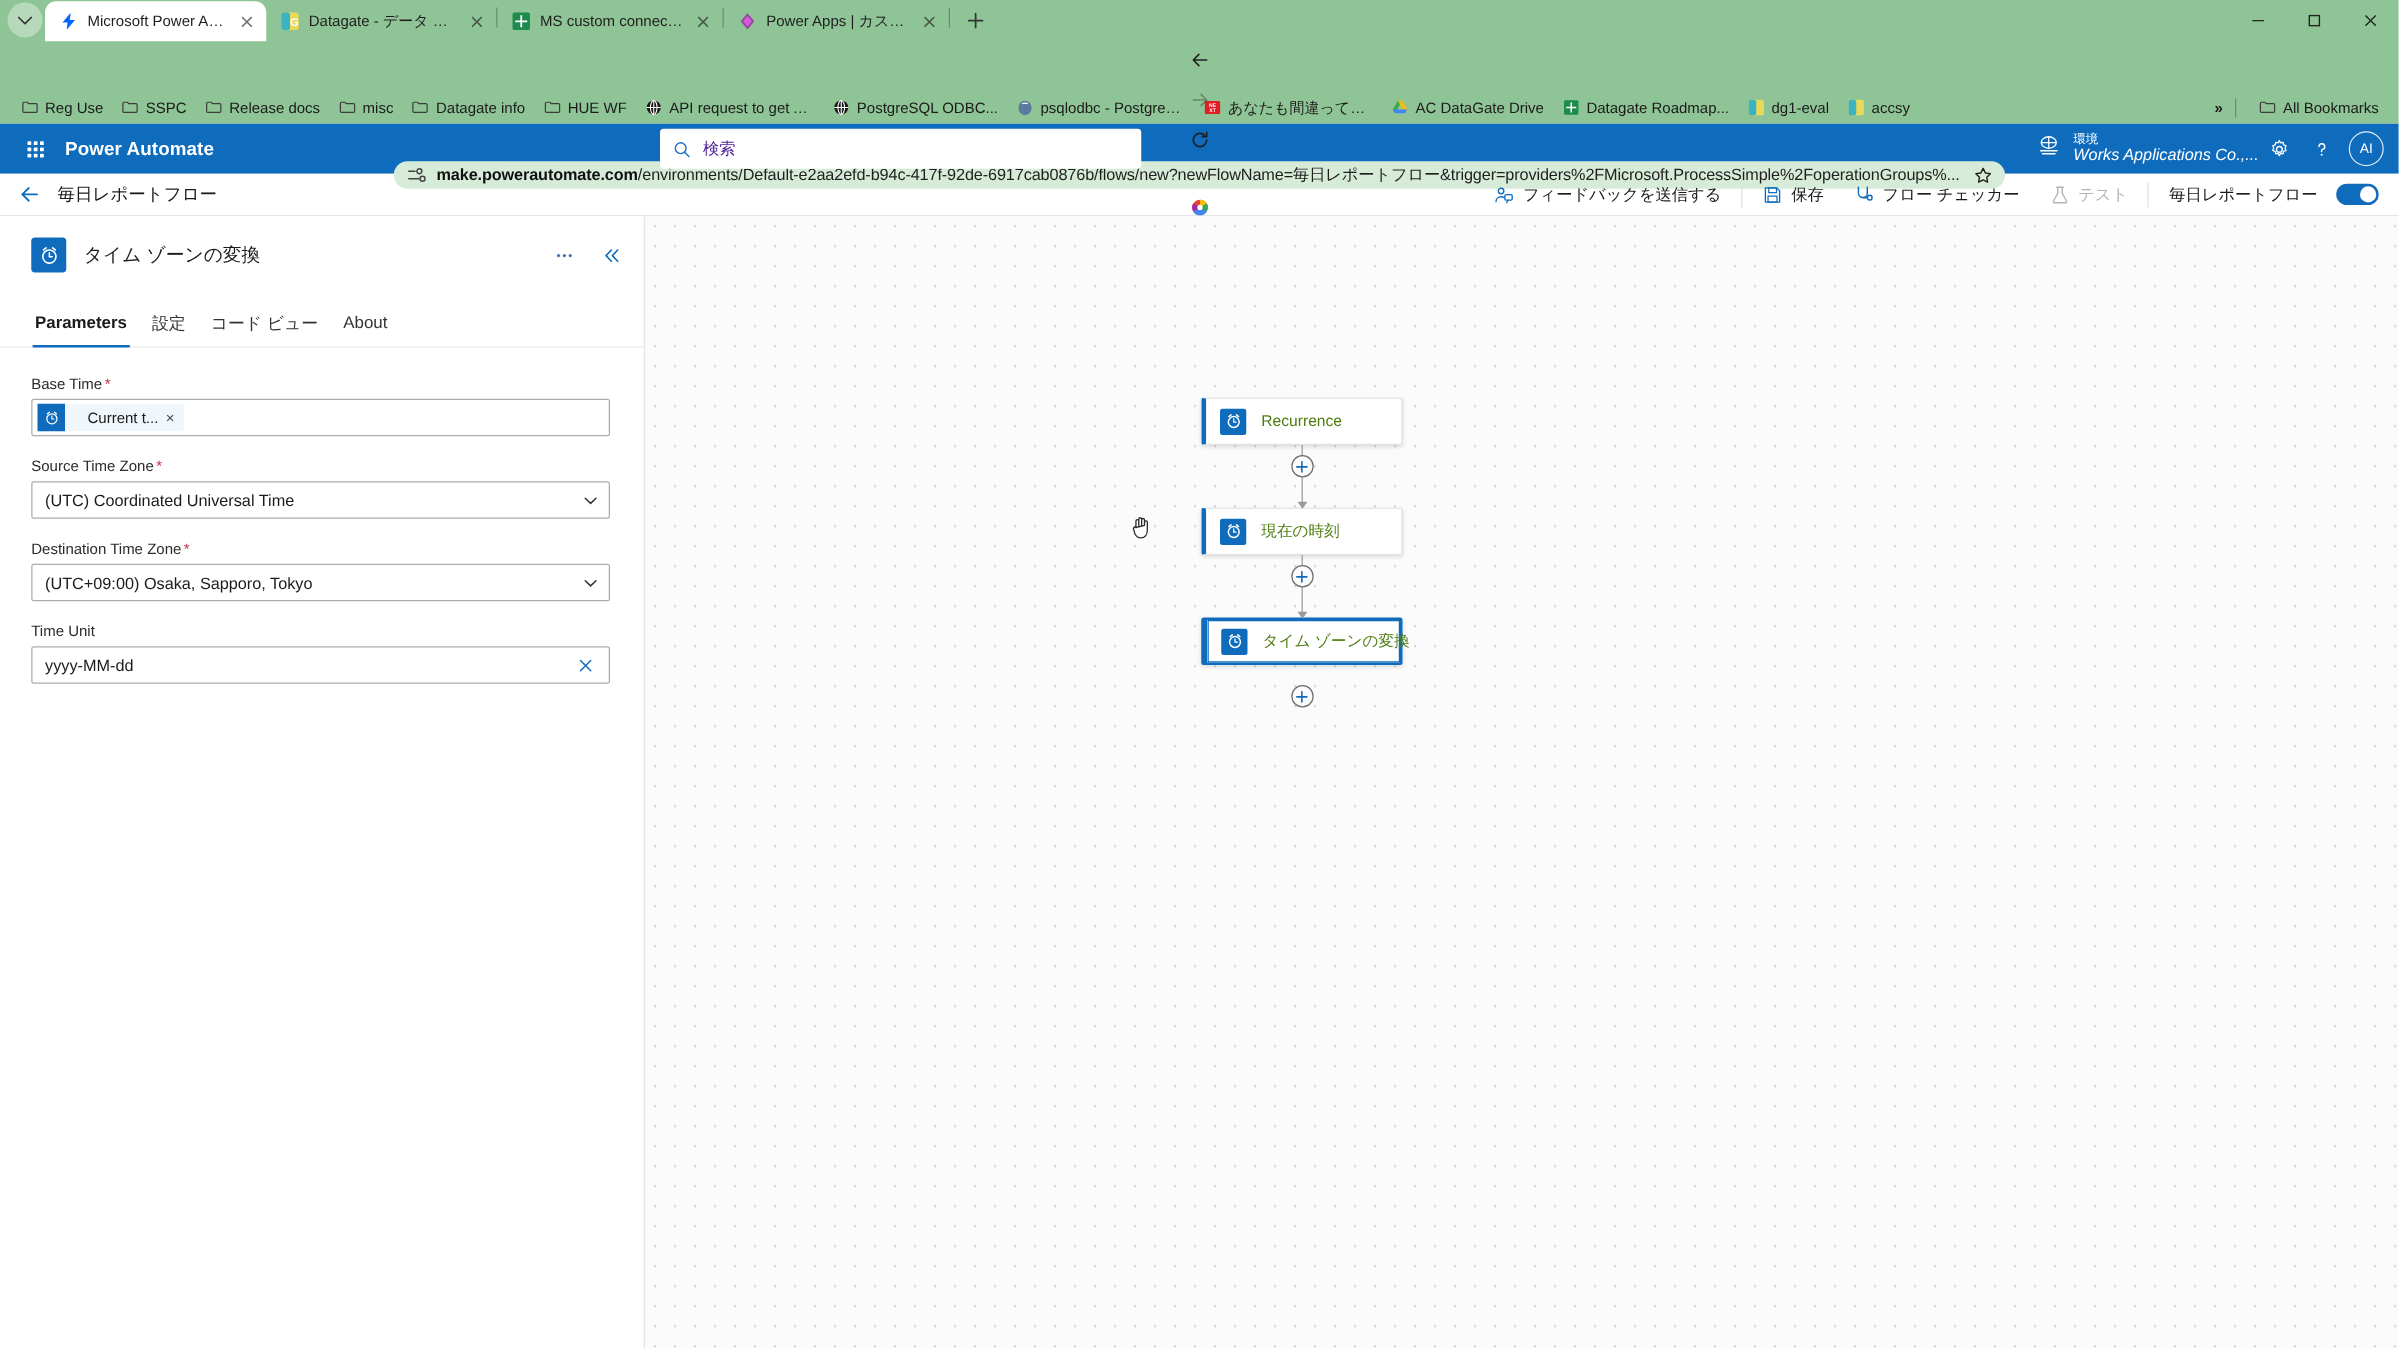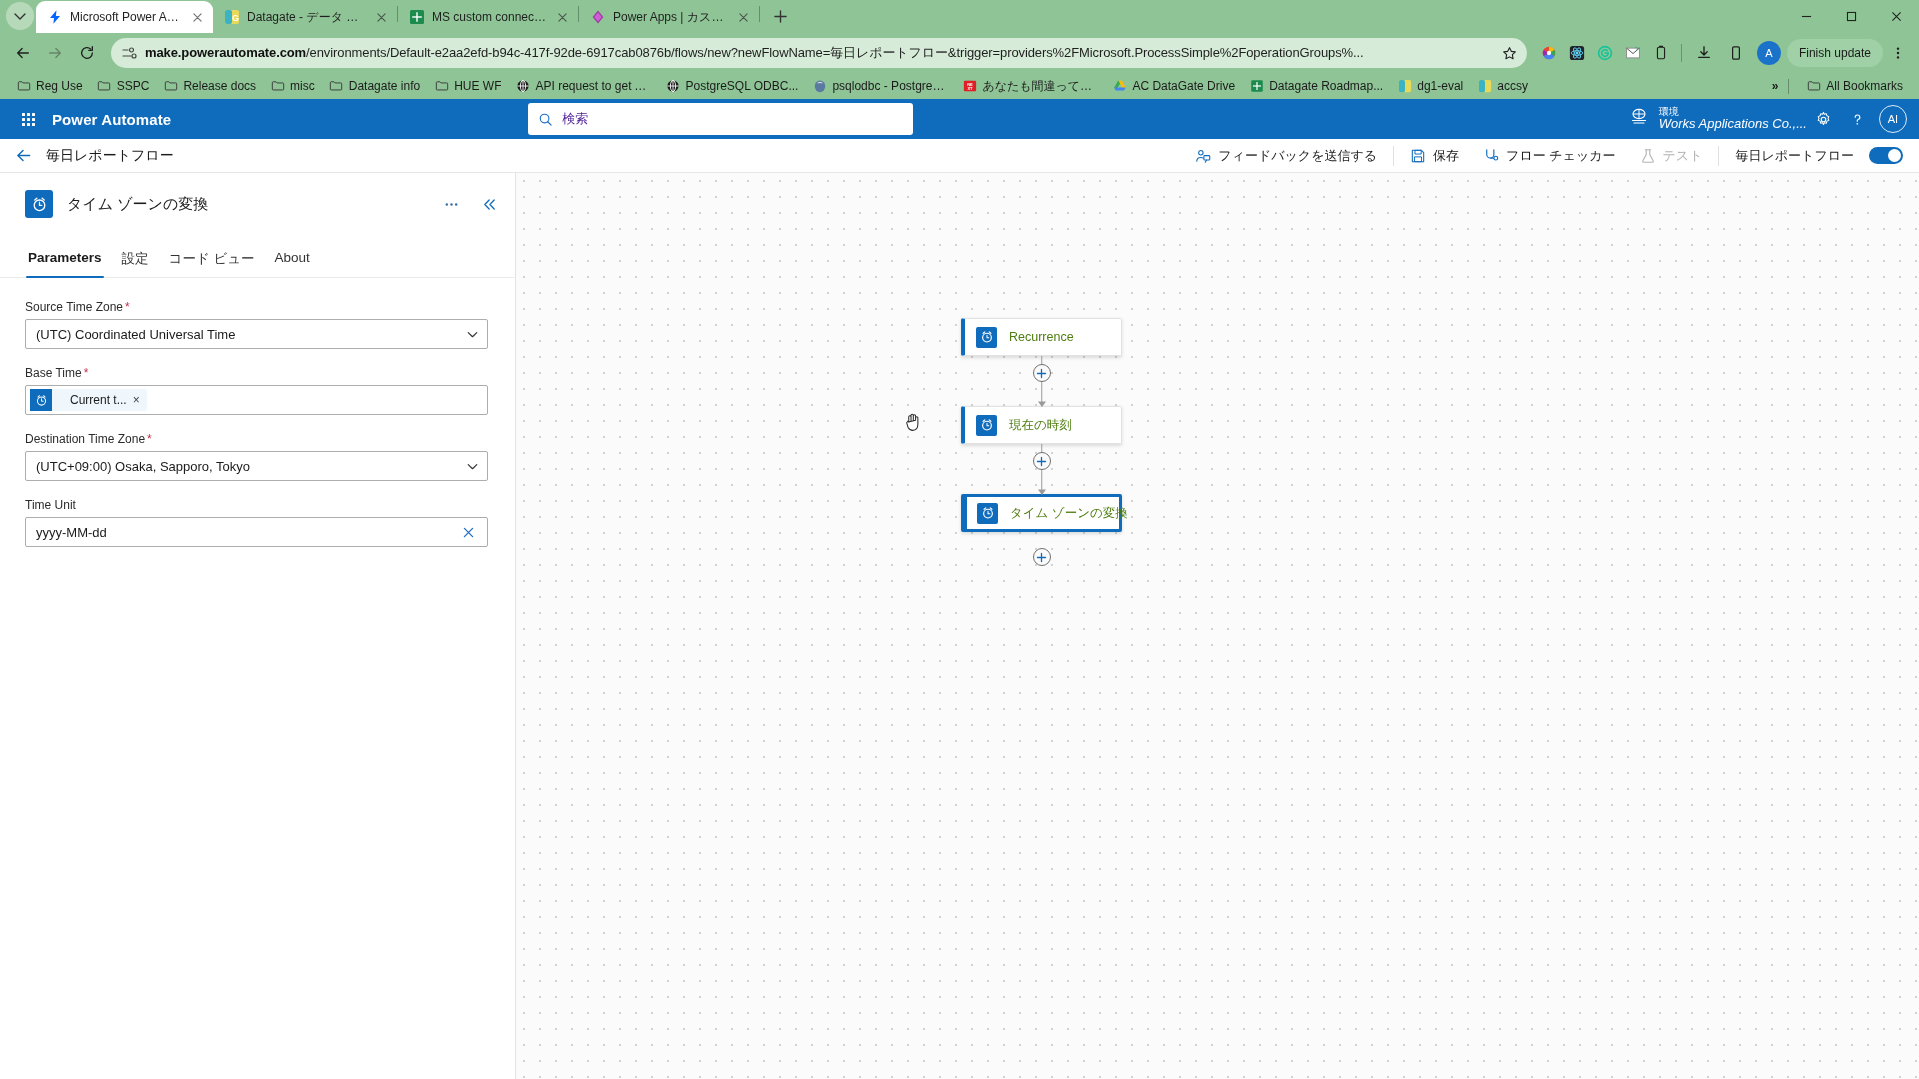--- a/index.html
+++ b/index.html
@@ -33,21 +33,21 @@
   .tab .tab-close svg { width:9px; height:9px; }
   .tab-sep { width:1px; height:16px; background:rgba(0,0,0,0.28); align-self:center; margin-bottom:6px; }
   .newtab { width:28px; height:28px; margin:0 0 3px 6px; border-radius:50%;
             display:flex; align-items:center; justify-content:center; cursor:pointer; }
   .newtab svg { width:13px; height:13px; }
   .winctl { margin-left:auto; display:flex; align-items:center; height:33px; }
   .winctl div { width:45px; height:33px; display:flex; align-items:center; justify-content:center; cursor:pointer; }
   .winctl svg { width:11px; height:11px; }
 
   
-  .toolbar { height:40px; display:flex; align-items:center; padding:0 8px; gap:2px; }
+  .toolbar { height:40px; display:flex; align-items:center; padding:0 8px; gap:2px;flex-direction:column; }
   .tb-btn { width:30px; height:30px; border-radius:50%; display:flex; align-items:center;
             justify-content:center; cursor:pointer; flex:none; }
   .tb-btn svg { width:16px; height:16px; }
   .tb-btn.disabled { opacity:.38; }
   .omnibox {
     flex:1; height:30px; background:#D6EBD8; border-radius:16px; display:flex;
     align-items:center; padding:0 6px 0 10px; gap:8px; margin:0 7px; min-width:0; cursor:text;
   }
   .omnibox .siteicon { width:16px; height:16px; flex:none; }
   .omnibox .url {
@@ -652,49 +652,49 @@
     <div class="tabs">
       <div class="ptab active">Parameters</div>
       <div class="ptab">設定</div>
       <div class="ptab">コード ビュー</div>
       <div class="ptab">About</div>
     </div>
 
     <div class="form">
 
       <div class="field">
-        <label class="flabel"><span>Source Time Zone</span><span class="req">*</span></label>
-        <div class="fbox select">
-          <span>(UTC) Coordinated Universal Time</span>
-          <span class="chev">
-            <svg viewBox="0 0 14 14">
-                <path d="M2.4 5L7 9.4 11.6 5" fill="none" stroke="#333" stroke-width="1.3" stroke-linecap="round" stroke-linejoin="round"></path>
-              </svg>
-          </span>
-        </div>
-      </div>
-
-      <div class="field">
         <label class="flabel"><span>Base Time</span><span class="req">*</span></label>
         <div class="fbox">
           <span class="token">
             <span class="tico">
               <svg viewBox="0 0 18 18">
                   <circle cx="9" cy="9.8" r="5.6" fill="none" stroke="#fff" stroke-width="1.4"></circle>
                   <path d="M9 6.6v3.4h2.4" fill="none" stroke="#fff" stroke-width="1.3" stroke-linecap="round"></path>
                   <path d="M6.2 2.4L4 4.2M11.8 2.4L14 4.2" stroke="#fff" stroke-width="1.4" stroke-linecap="round"></path>
                 </svg>
             </span>
             <span class="ttext">Current t...</span>
             <span class="tx">×</span>
           </span>
         </div>
       </div>
 
       <div class="field">
+        <label class="flabel"><span>Source Time Zone</span><span class="req">*</span></label>
+        <div class="fbox select">
+          <span>(UTC) Coordinated Universal Time</span>
+          <span class="chev">
+            <svg viewBox="0 0 14 14">
+                <path d="M2.4 5L7 9.4 11.6 5" fill="none" stroke="#333" stroke-width="1.3" stroke-linecap="round" stroke-linejoin="round"></path>
+              </svg>
+          </span>
+        </div>
+      </div>
+
+      <div class="field">
         <label class="flabel"><span>Destination Time Zone</span><span class="req">*</span></label>
         <div class="fbox select">
           <span>(UTC+09:00) Osaka, Sapporo, Tokyo</span>
           <span class="chev">
             <svg viewBox="0 0 14 14">
                 <path d="M2.4 5L7 9.4 11.6 5" fill="none" stroke="#333" stroke-width="1.3" stroke-linecap="round" stroke-linejoin="round"></path>
               </svg>
           </span>
         </div>
       </div>

